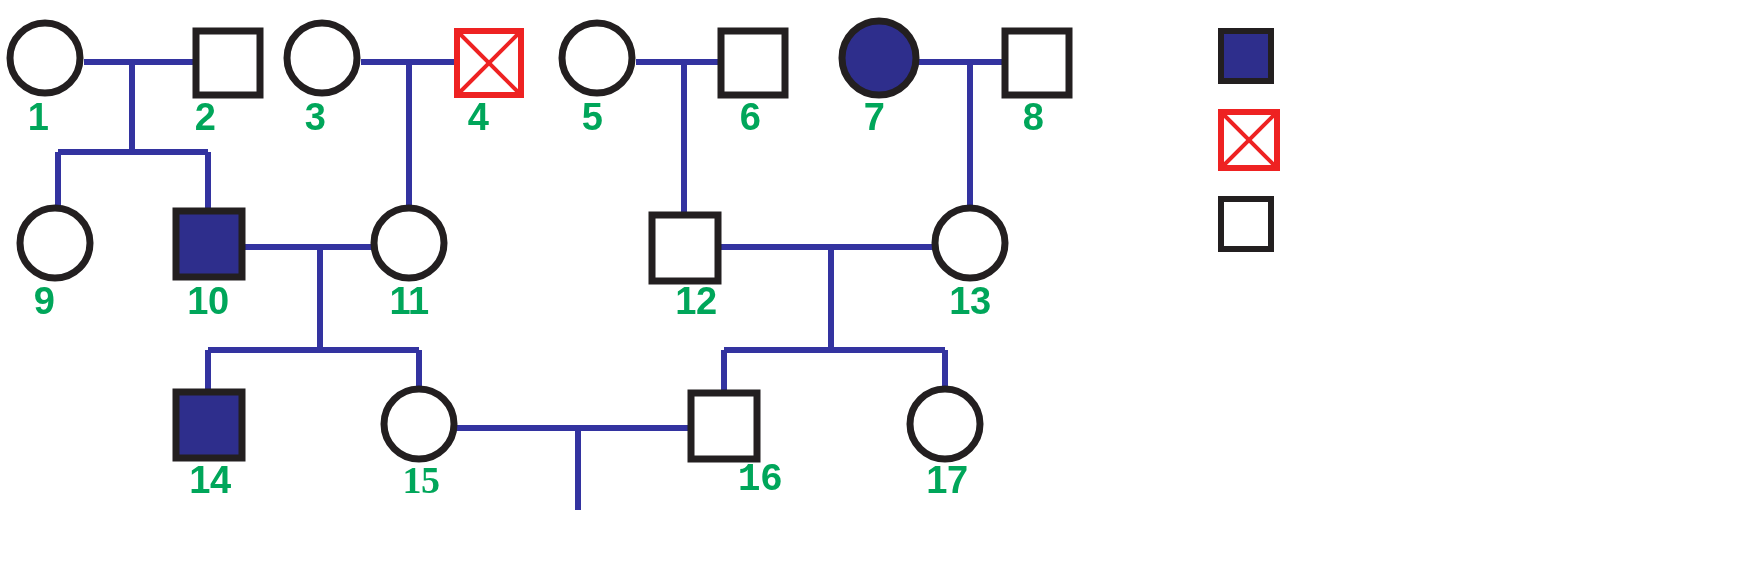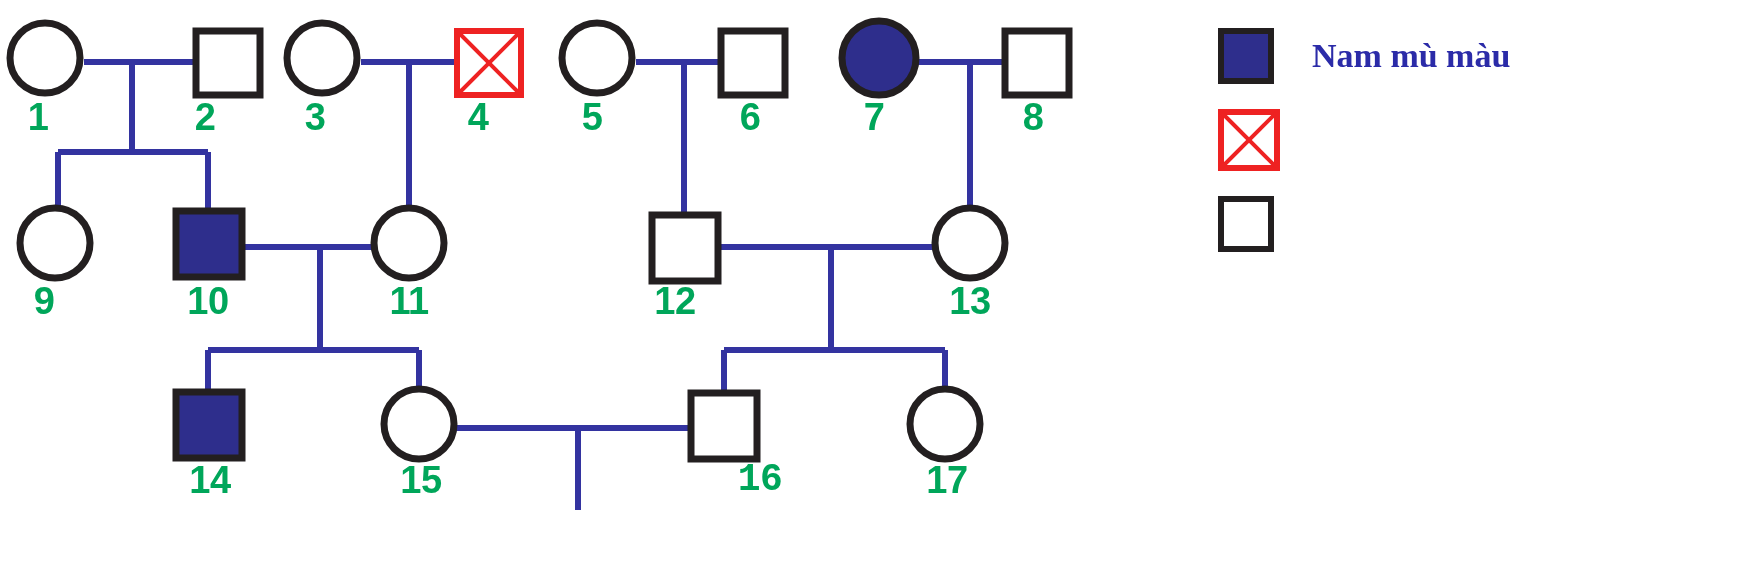--- a/index.html
+++ b/index.html
@@ -87,34 +87,33 @@
   <div class="num" style="left:205px;top:98px;">2</div>
   <div class="num" style="left:315px;top:98px;">3</div>
   <div class="num" style="left:478px;top:98px;">4</div>
   <div class="num" style="left:592px;top:98px;">5</div>
   <div class="num" style="left:750px;top:98px;">6</div>
   <div class="num" style="left:874px;top:98px;">7</div>
   <div class="num" style="left:1033px;top:98px;">8</div>
   <div class="num" style="left:44px;top:282px;">9</div>
   <div class="num" style="left:208px;top:282px;">10</div>
   <div class="num" style="left:409px;top:282px;">11</div>
-  <div class="num" style="left:675px;top:282px;">12</div>
+  <div class="num" style="left:696px;top:282px;">12</div>
   <div class="num" style="left:970px;top:282px;text-align:center;">13</div>
   <div class="num" style="left:210px;top:461px;">14</div>
-  <div class="num" style="left:421px;top:461px;">15</div>
+  <div class="num" style="left:421px;top:461px;font-family:Liberation Serif, serif;">15</div>
   <div class="num" style="left:760px;top:461px;font-family:Liberation Mono, monospace;">16</div>
   <div class="num" style="left:947px;top:461px;text-align:center;">17</div>
 
   <div class="legend">
 
     <div class="lrow">
       <div class="lsym">
         <div class="sq filled"></div>
       </div>
-      <div class="ltxt">Nam mù màu</div>
     </div>
 
     <div class="lrow">
       <div class="lsym">
         <svg width="62" height="62" viewBox="0 0 62 62">
           <rect x="3" y="3" width="56" height="56" fill="#ffffff" stroke="#ee2222" stroke-width="6"></rect>
           <line x1="4" y1="4" x2="58" y2="58" stroke="#ee2222" stroke-width="4"></line>
           <line x1="58" y1="4" x2="4" y2="58" stroke="#ee2222" stroke-width="4"></line>
         </svg>
       </div>

